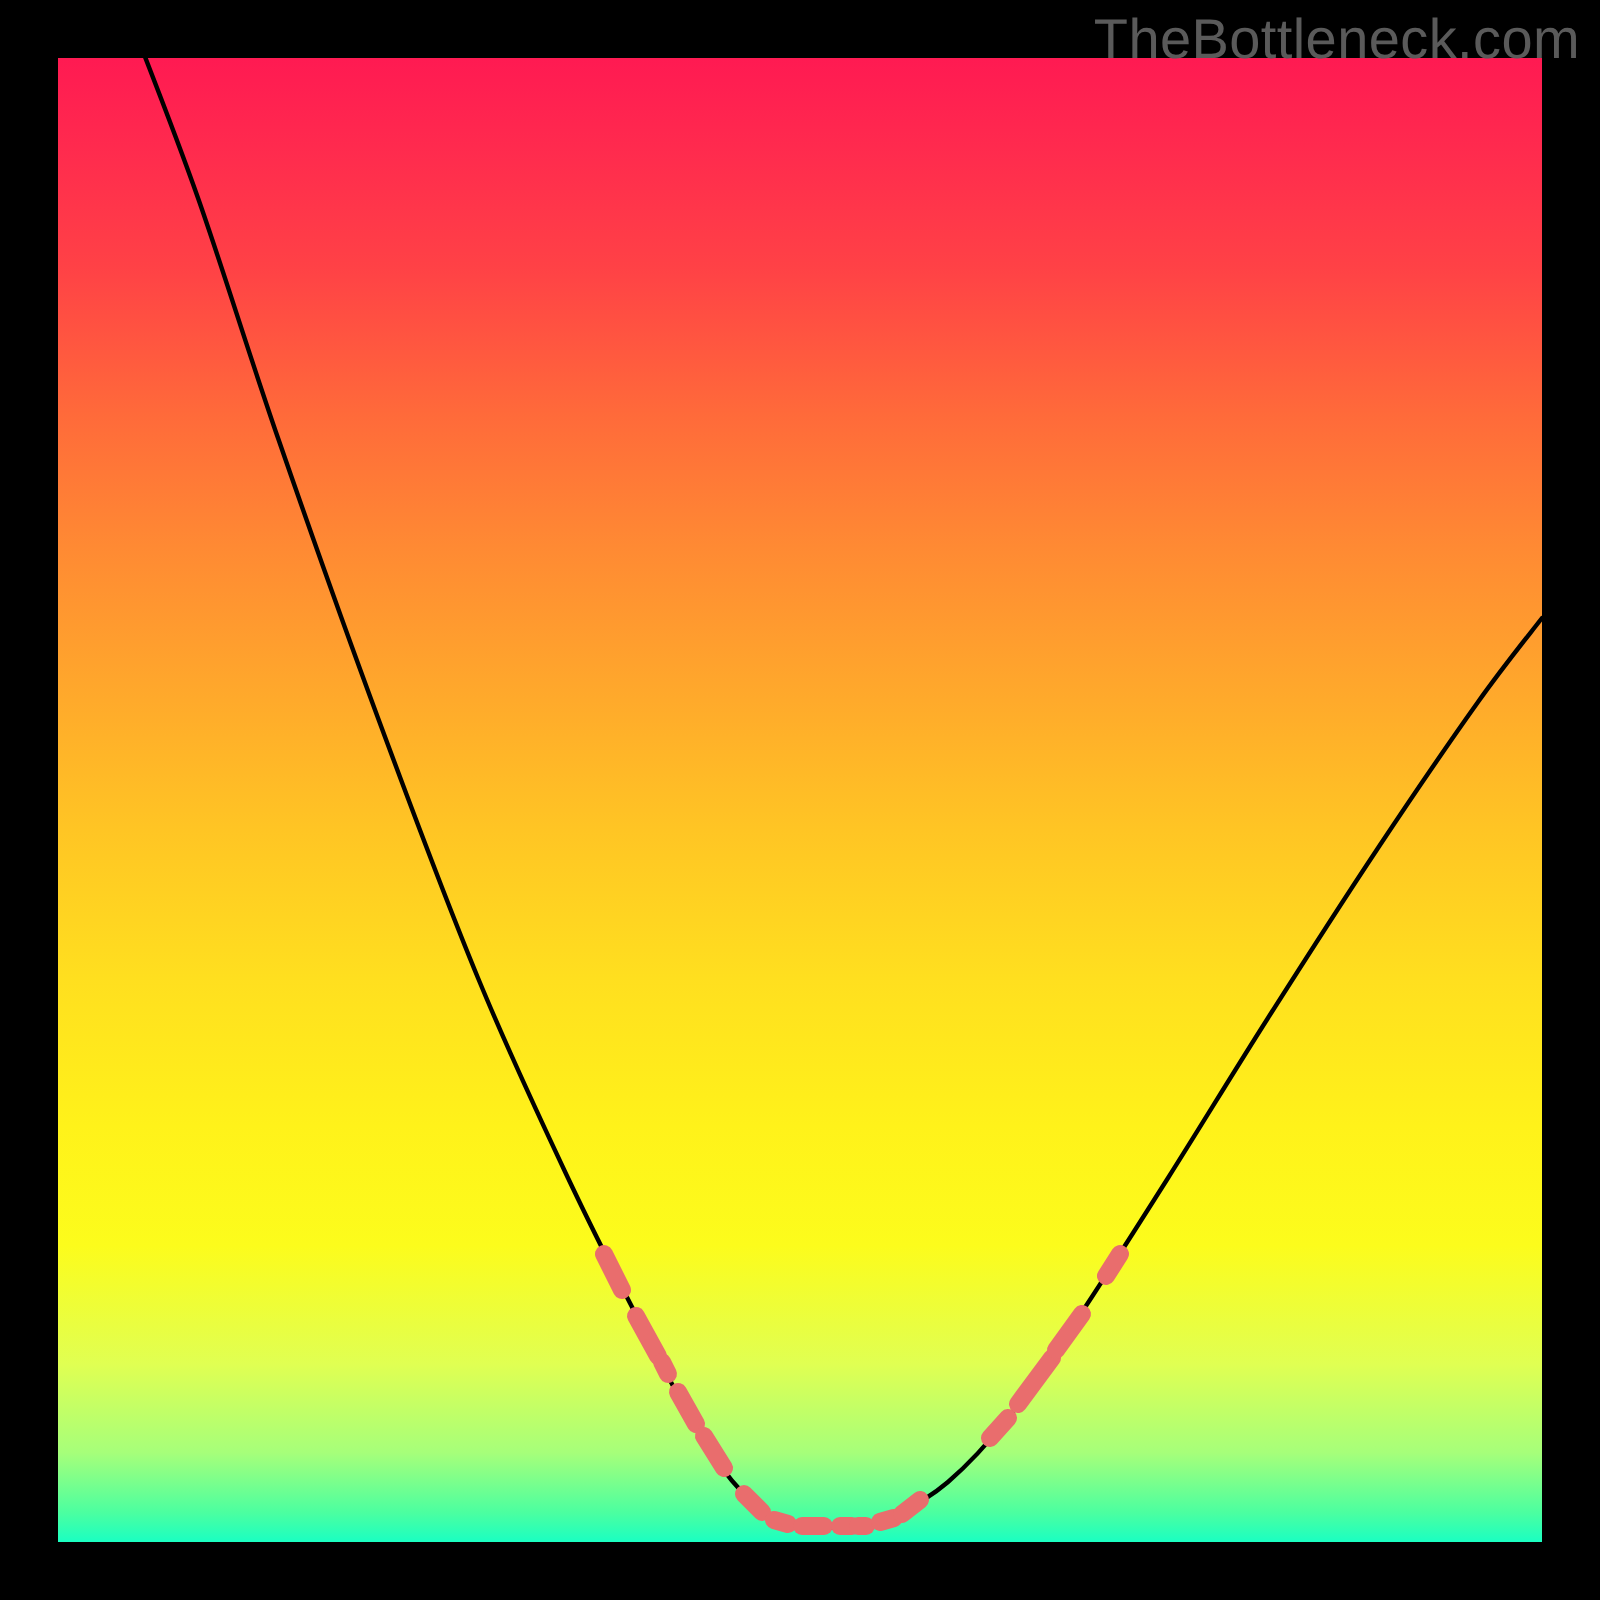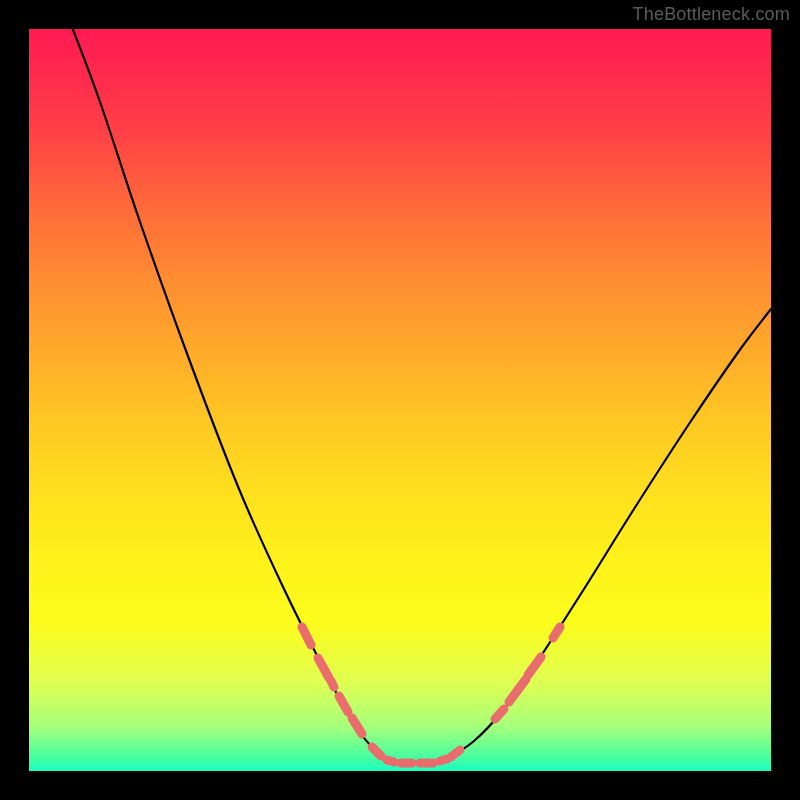--- a/index.html
+++ b/index.html
@@ -41,21 +41,21 @@
       #a6ff7a 94%,
       #4cffa0 98%,
       #1affc2 100%
     );
   }
   .watermark {
     position: absolute;
     top: 4px;
     right: 10px;
     color: #5a5a5a;
-    font-size: 18px;
+    font-size: 28px;
     font-weight: 500;
     letter-spacing: 0.2px;
     user-select: none;
   }
   svg.curve {
     position: absolute;
     left: 0;
     top: 0;
     width: 100%;
     height: 100%;

